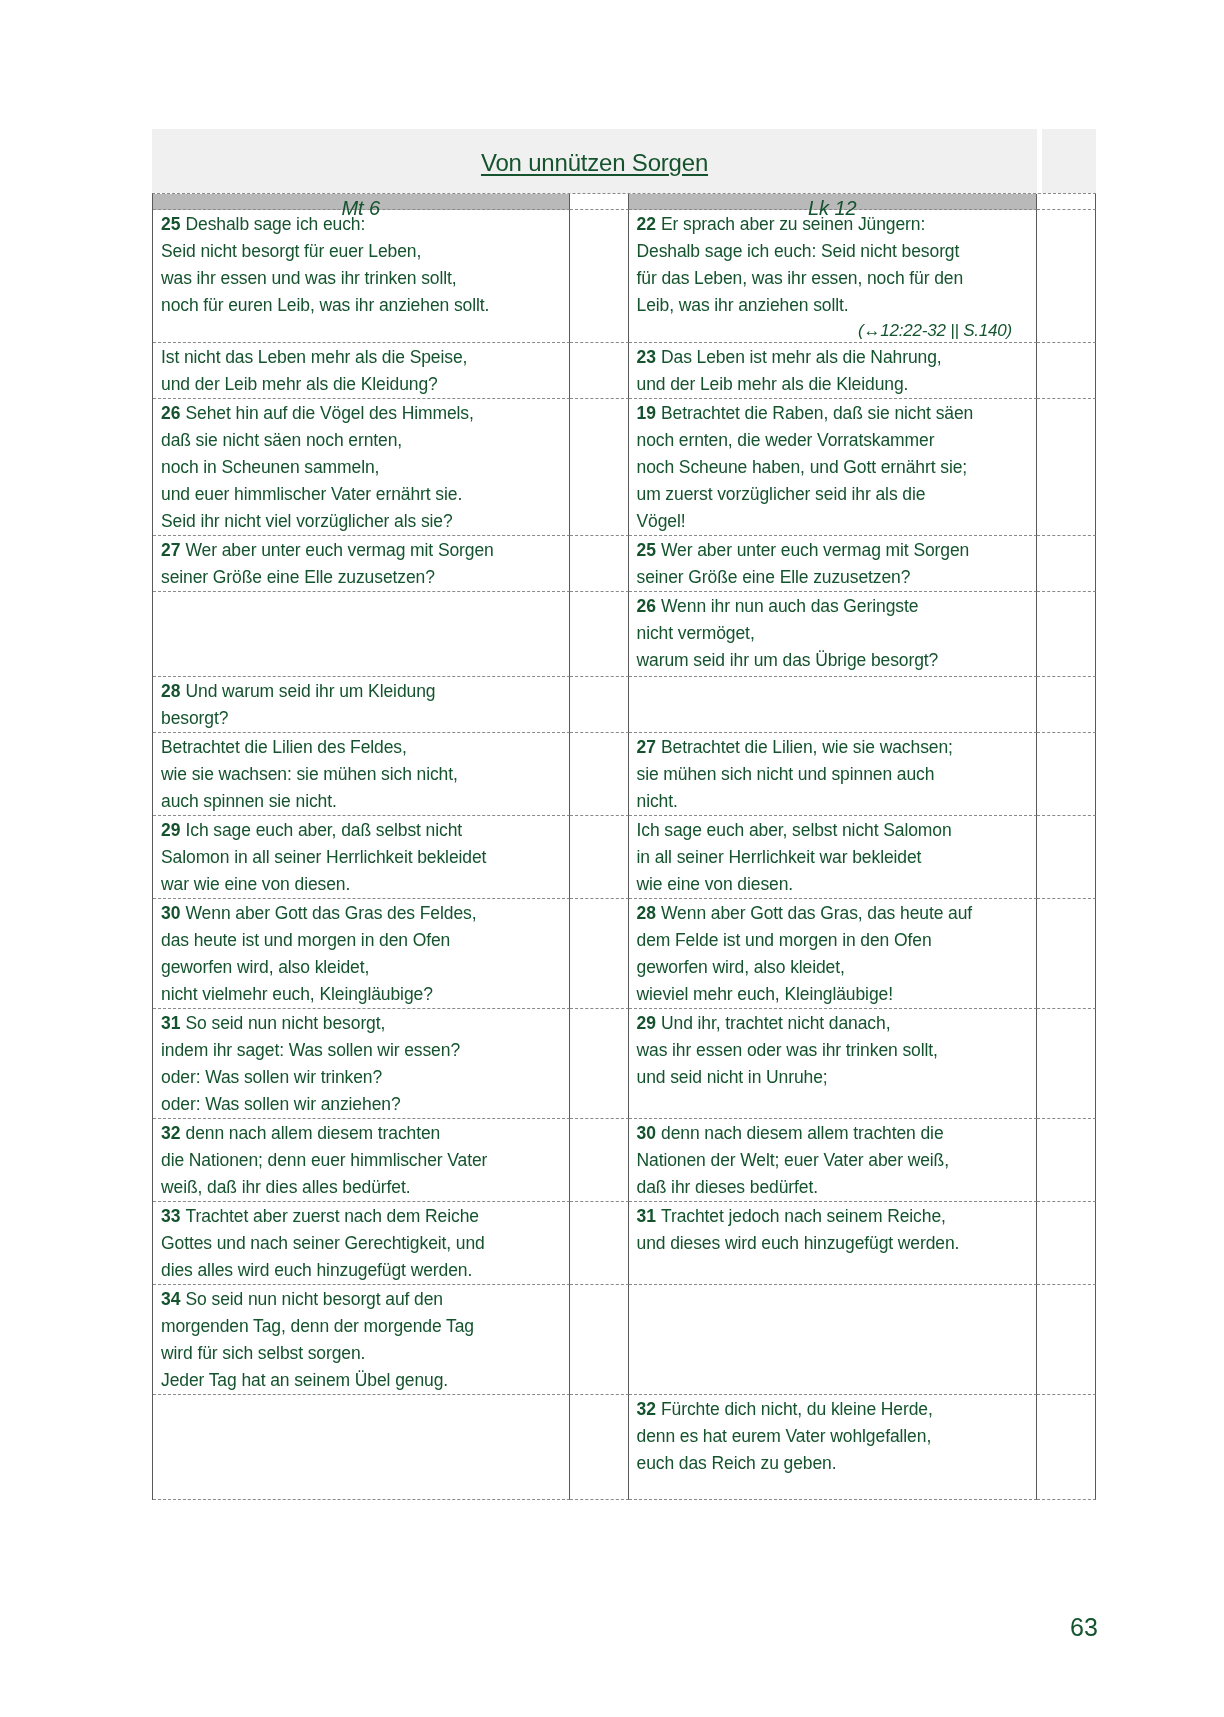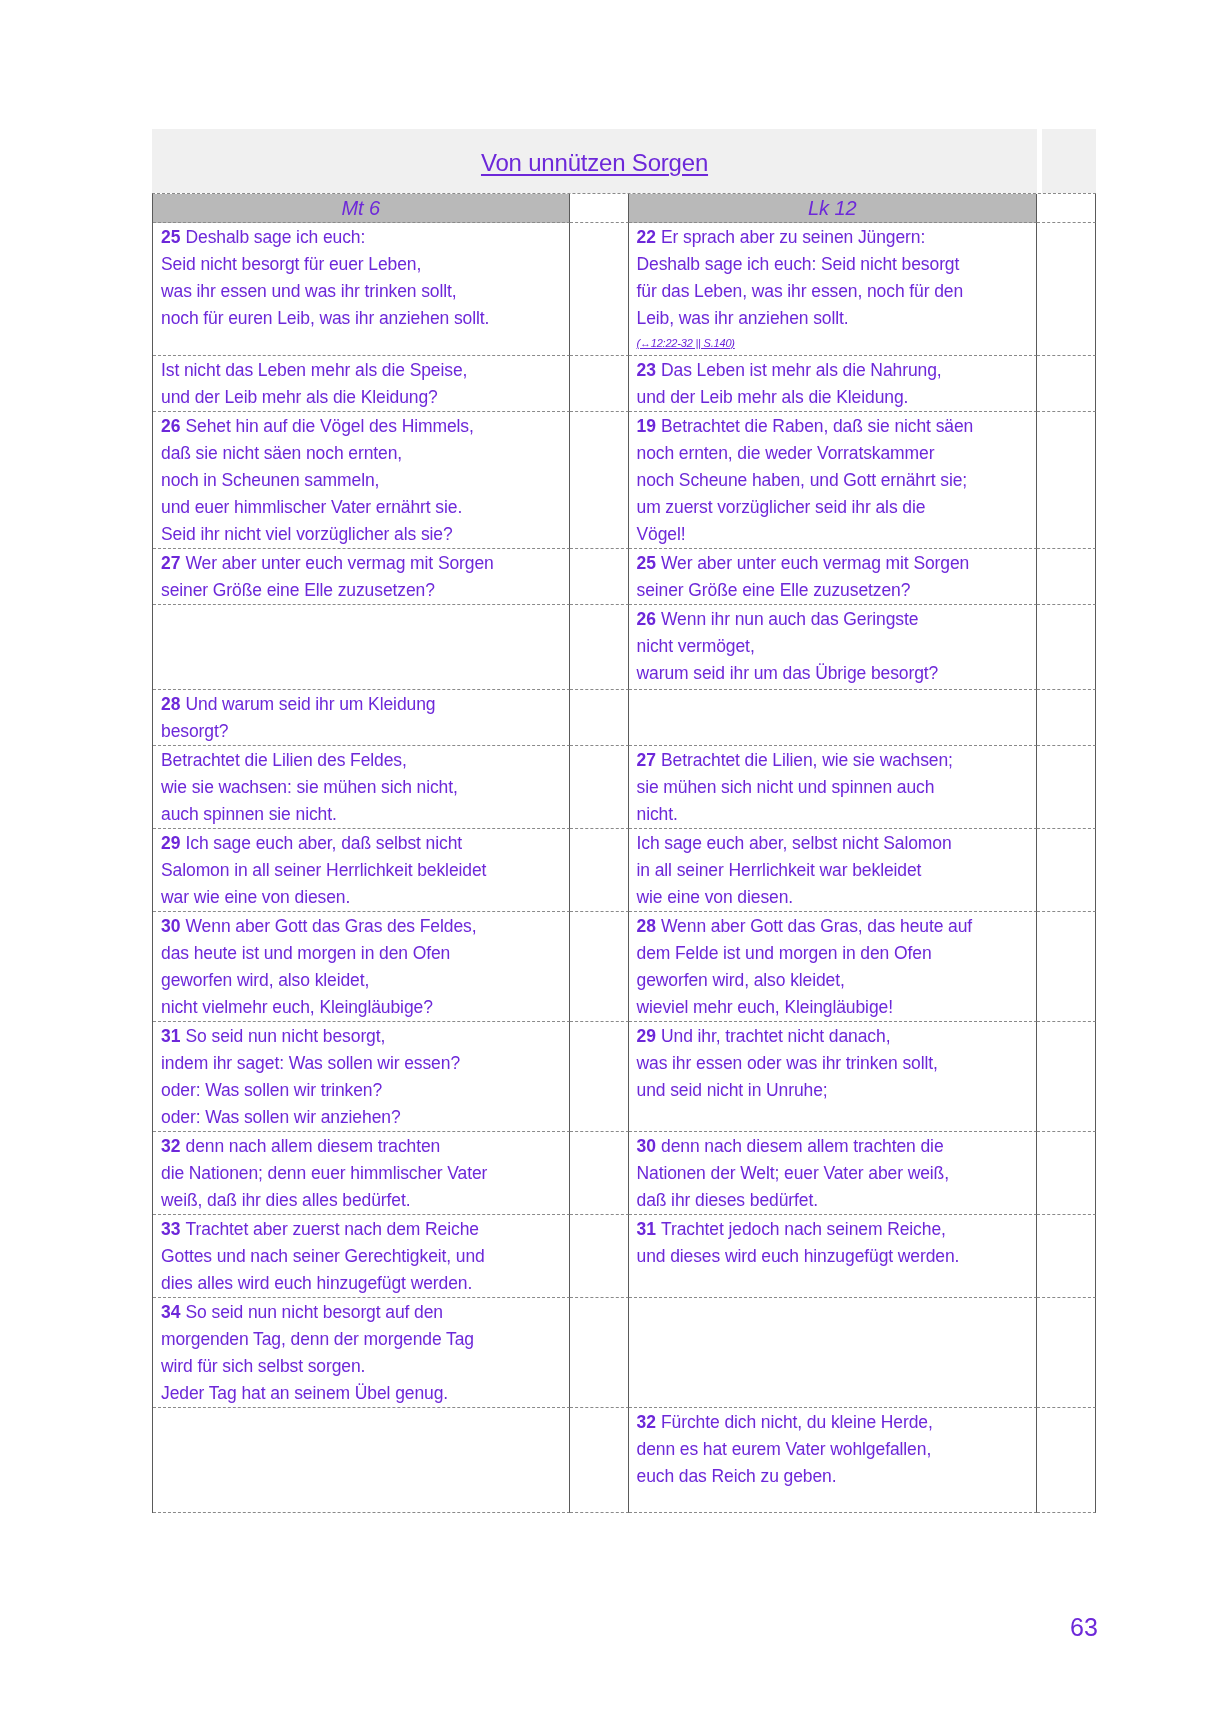--- a/index.html
+++ b/index.html
@@ -1,18 +1,18 @@
 <!DOCTYPE html>
 <html><head>
 <meta charset="utf-8">
 <style>
   html, body { margin:0; padding:0; background:#ffffff; }
   .page {
     position:relative; width:1224px; height:1717px; background:#ffffff;
-    font-family:"Liberation Sans", sans-serif; color:#6d28d9; overflow:hidden;
+    font-family:"Liberation Sans", sans-serif; color:#14532d; overflow:hidden;
   }
   .doc { position:absolute; left:152px; top:129px; width:944px; }
 
   
   .title-row { display:flex; height:64px; }
   .title-main {
     width:885px; background:#f0f0f0;
     display:flex; align-items:center; justify-content:center;
   }
   .title-text {
@@ -28,27 +28,27 @@
   .cell {
     box-sizing:border-box;
     border-right:1px solid #5a5a5a; border-bottom:1px dashed #8a8a8a;
     padding:1px 24px 0 8px; font-size:17.5px; line-height:27px; letter-spacing:-0.1px;
   }
   .c-mt  { width:417px; }
   .c-gap { width:59px; padding:0; }
   .c-lk  { width:409px; }
   .c-side{ width:59px; padding:0; }
 
-  .hrow .cell { padding:0; height:29px; }
+  .hrow .cell { padding:0; height:16px; }
   .hcell { background:#b9b9b9; font-style:italic; font-size:20px; text-align:center; line-height:28px; }
 
   .vnum { font-weight:bold; }
   .vnum:not(:empty) { margin-right:0.30em; }
   .vtext { white-space:pre-line; }
-  .ref { font-size:11px; font-style:italic; text-align:left; line-height:23px; letter-spacing:-0.2px;text-decoration:underline; }
+  .ref { font-size:17px; font-style:italic; text-align:right; line-height:23px; letter-spacing:-0.2px; }
 
   .rh-85  { min-height:85px;justify-content:center; }
   .rh-105 { min-height:105px; }
 
   .page-number { position:absolute; left:1070px; top:1613px; font-size:25px; }
 </style>
 </head>
 <body>
 
 <div class="page">

